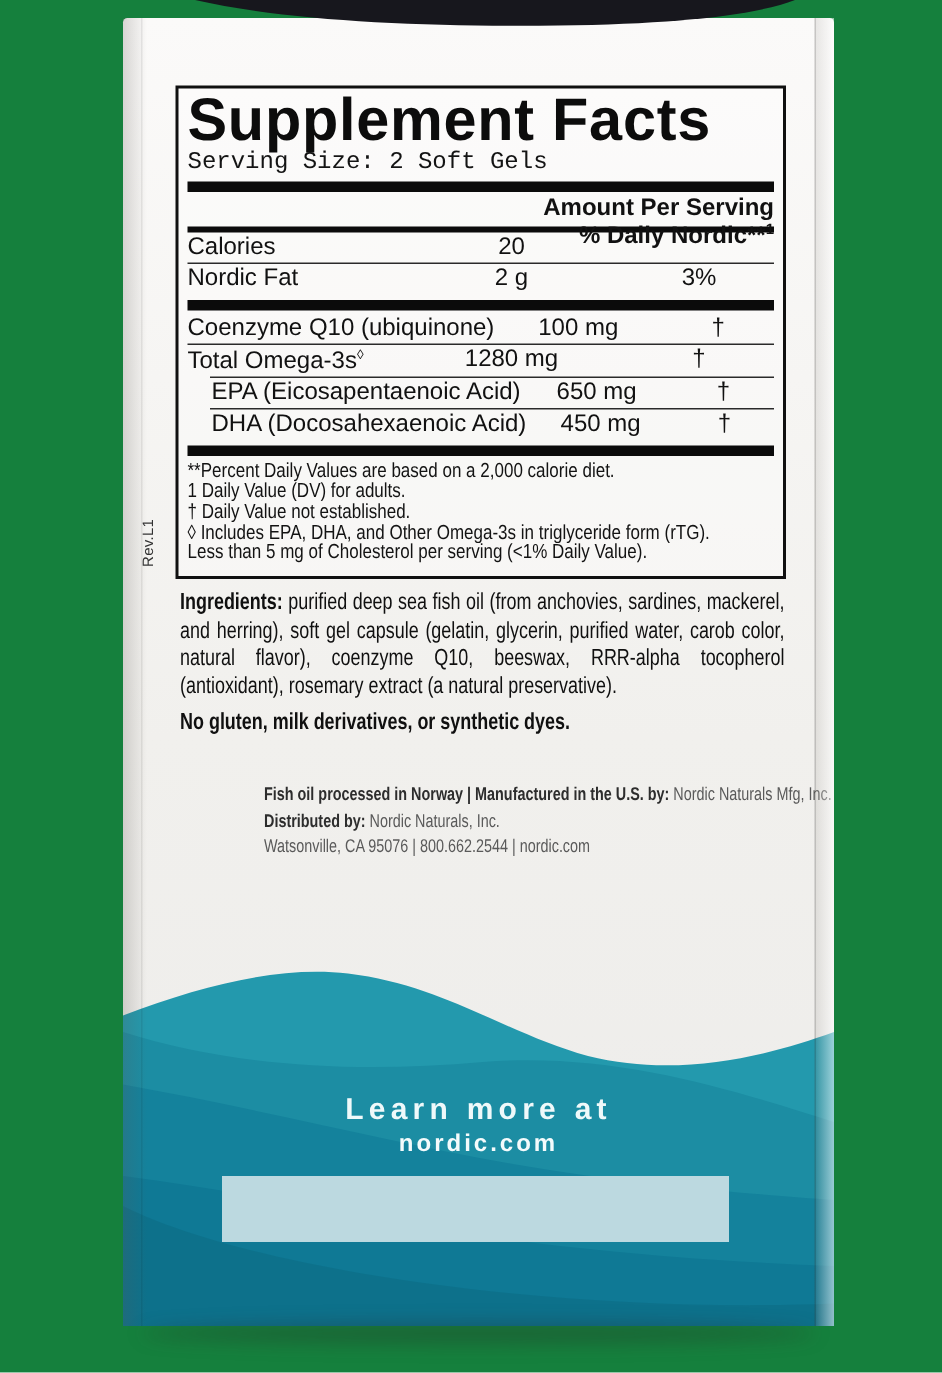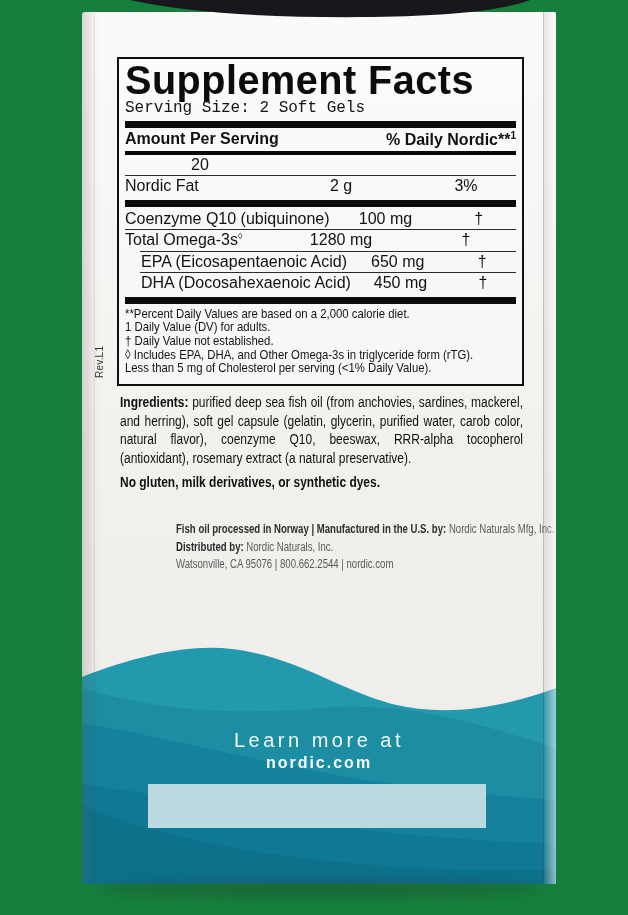--- a/index.html
+++ b/index.html
@@ -24,21 +24,21 @@
   
   .sf-box{position:absolute;left:35px;top:45px;width:407px;height:329px;
        border:2px solid #101010;box-sizing:border-box;padding:2px 6px 0 6px;background:rgba(255,255,255,.35);}
   .sf-title{font-weight:bold;font-size:40px;line-height:38px;letter-spacing:.5px;
        color:#0c0c0c;transform:scaleX(.99);transform-origin:left;white-space:nowrap;}
   .sf-serving{font-size:16px;line-height:18.5px;color:#141414;font-family:Liberation Mono, monospace;}
   .bar-thick{height:7px;background:#0b0b0b;margin:3px 0 2px 0;}
   .bar-med{height:4px;background:#0b0b0b;}
   .rule{height:1px;background:#2a2a2a;}
   .rule.inset{margin-left:15px;}
-  .sf-hdr{display:flex;align-items:flex-start;height:21px;font-weight:bold;font-size:16px;}
+  .sf-hdr{display:flex;align-items:flex-end;height:21px;font-weight:bold;font-size:16px;flex-direction:column;}
   .sf-hdr .hn{flex:1;}
   .sf-hdr .hd{text-align:right;}
   .sf-hdr sup{font-size:10px;font-weight:bold;}
   .sf-row{display:flex;align-items:center;height:20.5px;font-size:16px;}
   .sf-row .n{flex:1;white-space:nowrap;}
   .sf-row .n.ind{padding-left:16px;}
   .sf-row .n sup{font-size:9px;}
   .sf-row .a{width:150px;text-align:center;}
   .sf-row .d{width:100px;text-align:center;}
   .sf-foot{margin-top:3px;}
@@ -57,21 +57,21 @@
        transform:scaleX(.772);transform-origin:left top;white-space:nowrap;}
   .mfr{position:absolute;left:54px;top:509px;margin-left:40px;}
   .mfr-line{font-size:12.3px;line-height:17.5px;white-space:nowrap;color:#5a5a5a;
        transform:scaleX(.78);transform-origin:left;}
   .mfr-line b{color:#2d2d2d;font-weight:bold;}
 
   
   .waves{position:absolute;left:0;bottom:0;width:474px;height:240px;}
   .waves svg{position:absolute;inset:0;}
   .footer-text{position:absolute;left:0;right:0;bottom:112px;text-align:center;z-index:10;}
-  .learn{font-size:20px;letter-spacing:3.5px;color:#eff9fa;font-weight:normal;}
+  .learn{font-size:20px;letter-spacing:3.5px;color:#eff9fa;font-weight:bold;}
   .site{font-size:16px;letter-spacing:2px;color:#f4fbfc;font-weight:bold;margin-top:2px;}
   .barcode-box{position:absolute;left:66px;top:772px;width:338px;height:44px;
        background:var(--barcode,#bcd9e0);z-index:10;}
 </style>
 </head>
 <body>
 
 <div class="stage">
 
   <div class="box">
@@ -80,20 +80,21 @@
       <div class="sf-title">Supplement Facts</div>
       <div class="sf-serving">Serving Size: 2 Soft Gels</div>
       <div class="bar-thick"></div>
       <div class="sf-hdr">
         <span class="hn">Amount Per Serving</span>
         <span class="hd"><span>% Daily Nordic**</span><sup>1</sup></span>
       </div>
       <div class="bar-med"></div>
       <div id="sf-rows">
           <div class="sf-row">
+            <span class="n">Calories</span>
             <span class="a">20</span>
             <span class="d"></span>
           </div>
           <div class="rule"></div>
           <div class="sf-row">
             <span class="n">Nordic Fat</span>
             <span class="a">2 g</span>
             <span class="d">3%</span>
           </div>
           <div class="bar-thick"></div>

